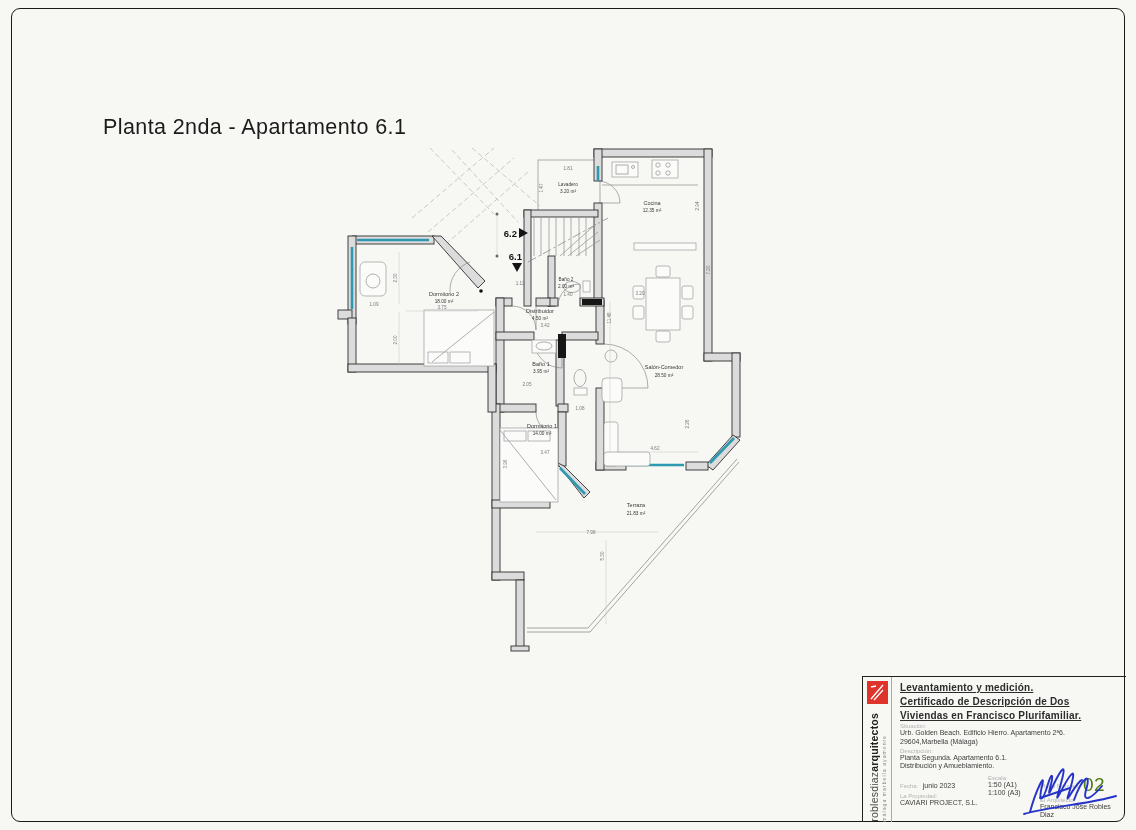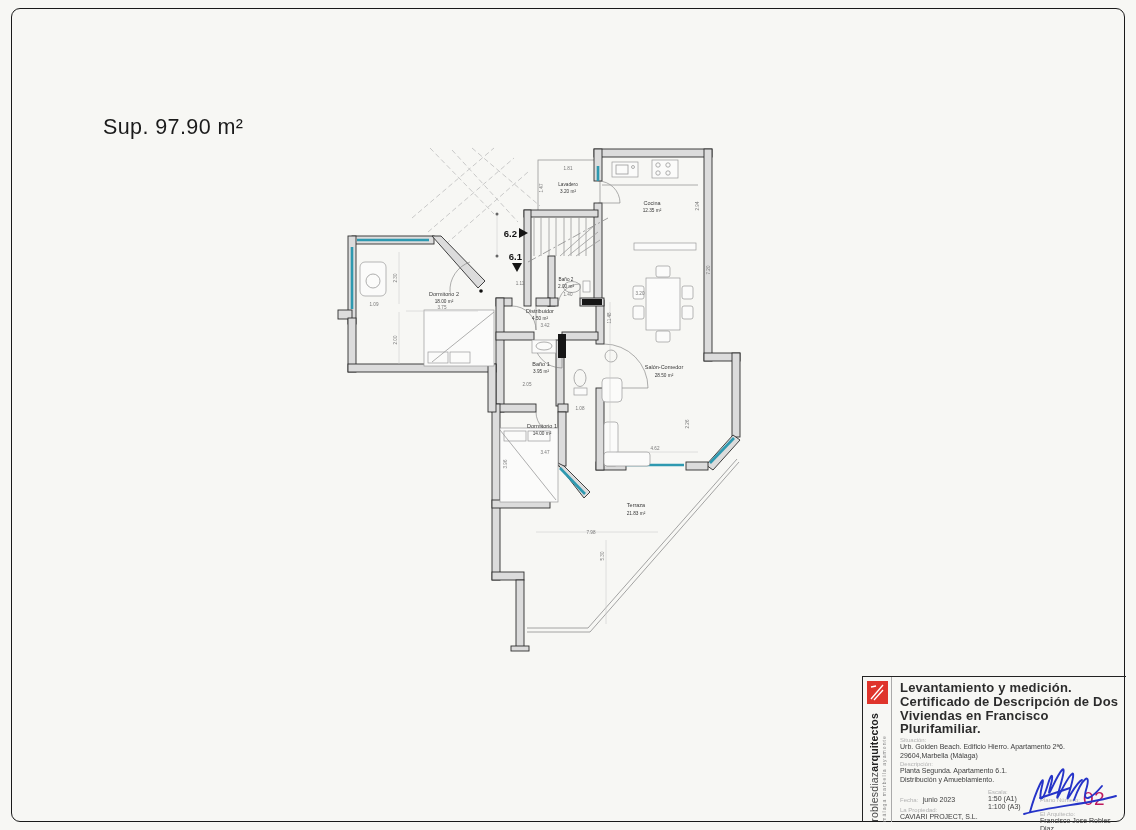--- a/index.html
+++ b/index.html
@@ -37,44 +37,44 @@
     border-top:1.4px solid #222;border-left:1.4px solid #222;
     display:flex;background:transparent;
   }
   .tb-strip{width:29px;border-right:.8px solid #aaa;display:flex;flex-direction:column;align-items:center;padding-top:4px;box-sizing:border-box;}
   .tb-logo{width:21px;height:23px;margin-bottom:3px;}
   .tb-vtext{flex:1;display:flex;flex-direction:row;align-items:flex-end;justify-content:center;overflow:hidden;}
   .vt-name{writing-mode:vertical-rl;transform:rotate(180deg);font-size:10.5px;color:#4a4a4a;letter-spacing:.2px;white-space:nowrap;}
   .vt-name b{color:#222;}
   .vt-cities{writing-mode:vertical-rl;transform:rotate(180deg);font-size:5px;color:#8a8a8a;letter-spacing:1.1px;white-space:nowrap;margin-left:1px;}
   .tb-main{flex:1;padding:4px 6px 2px 8px;display:flex;flex-direction:column;position:relative;box-sizing:border-box;}
-  .tb-heading{font-size:13px;font-weight:700;color:#2c2c2c;line-height:13.8px;letter-spacing:.2px;}
+  .tb-heading{font-size:10px;font-weight:700;color:#2c2c2c;line-height:13.8px;letter-spacing:.2px;text-decoration:underline;}
   .tb-label{font-size:6px;color:#b3b3b3;margin-top:1px;}
   .tb-val{font-size:7px;color:#3c3c3c;line-height:8.6px;}
   .tb-grid{display:flex;margin-top:3px;}
   .tb-grid .col1{width:88px;}
   .tb-grid .col2{width:52px;}
   .tb-grid .col3{flex:1;}
   .inline-pair .tb-label{display:inline;}
   .inline-pair .tb-val{display:inline;}
-  .tb-plano{font-size:19px;color:#be185d;letter-spacing:.5px;vertical-align:-3px;margin-left:3px;}
+  .tb-plano{font-size:19px;color:#4d7c0f;letter-spacing:.5px;vertical-align:-3px;margin-left:3px;}
   .tb-fineprint{
     margin-top:auto;height:17px;width:97%;
     background:repeating-linear-gradient(to bottom,#c4c4c4 0 .8px,transparent .8px 4.4px);
     margin-bottom:3px;
   }
   .tb-sign{position:absolute;right:2px;bottom:0px;width:112px;height:64px;overflow:visible;pointer-events:none;}
 </style>
 </head>
 <body>
 
 <div class="sheet-border"></div>
 
 <div class="sheet-title">
-  <div>Sup. 97.90 m²</div>
+  <div>Planta 2nda - Apartamento  6.1</div>
 </div>
 
 <svg class="plan" viewBox="0 0 1136 830">
 
   <g>
     <line class="dash" x1="412" y1="218" x2="494" y2="148"></line>
     <line class="dash" x1="428" y1="232" x2="514" y2="158"></line>
     <line class="dash" x1="446" y1="244" x2="528" y2="172"></line>
     <line class="dash" x1="430" y1="148" x2="494" y2="214"></line>
     <line class="dash" x1="452" y1="150" x2="518" y2="222"></line>

